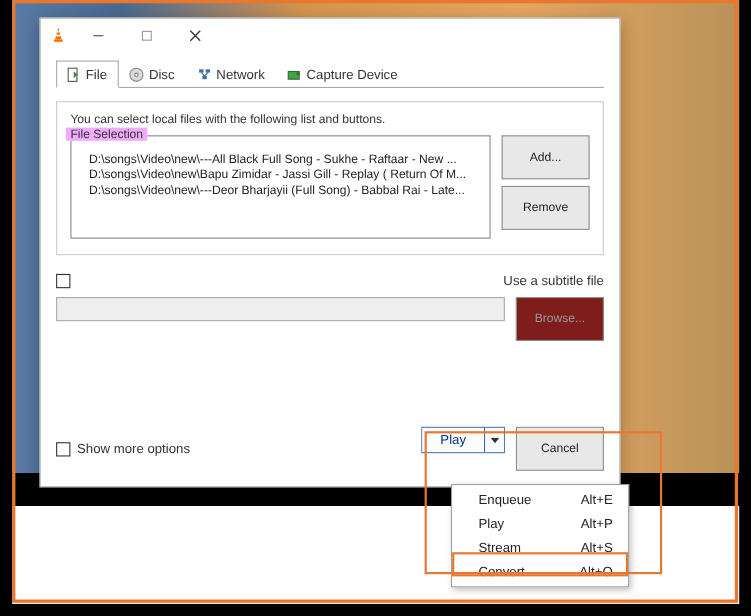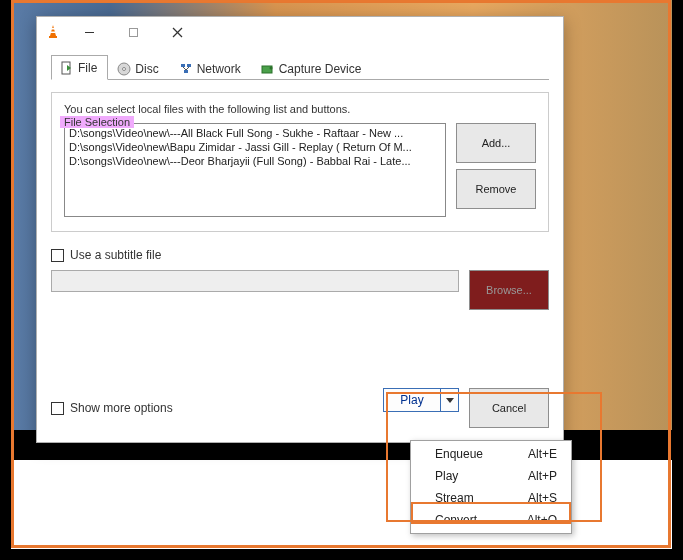--- a/index.html
+++ b/index.html
@@ -10,34 +10,34 @@
   .outer-highlight { position: absolute; top: 0; left: 11px; width: 660px; height: 548px; border: 3px solid #e87830; pointer-events: none; z-index: 5; }
   .dialog { position: absolute; top: 16px; left: 36px; width: 528px; background: #fff; border: 1px solid #b0b0b0; box-shadow: 0 4px 16px rgba(0,0,0,0.3); z-index: 10; }
   .titlebar { height: 30px; display: flex; align-items: center; padding: 0 4px; }
   .vlc-icon { width: 16px; height: 16px; margin: 0 6px 0 4px; }
   .title-text { font-size: 12px; color: #000; flex: 1; }
   .winbtns { display: flex; gap: 0; }
   .winbtn { width: 44px; height: 28px; display: flex; align-items: center; justify-content: center; cursor: pointer; }
   .winbtn svg { width: 11px; height: 11px; }
   .dialog-body { padding: 8px 14px 14px 14px; }
   .tabs { display: flex; border-bottom: 1px solid #aaa; }
-  .tab { display: flex; align-items: center; gap: 4px; padding: 5px 10px 4px 8px; font-size: 12px; color: #333; cursor: pointer; border: 1px solid transparent; border-bottom: none; margin-bottom: -1px; }
+  .tab { display: flex; gap: 4px; padding: 5px 10px 4px 8px; font-size: 12px; color: #333; cursor: pointer; border: 1px solid transparent; border-bottom: none; margin-bottom: -1px; }
   .tab.active { border-color: #aaa; background: #fff; border-top: 1px solid #aaa; border-left: 1px solid #aaa; border-right: 1px solid #aaa; }
   .tab.active { border-bottom: 1px solid #fff; }
   .tab .tab-icon { width: 14px; height: 14px; display: flex; align-items: center; justify-content: center; }
   .fieldset { border: 1px solid #ccc; margin-top: 12px; padding: 10px 12px 14px 12px; position: relative; }
   .fieldset-legend { position: absolute; top: -8px; left: 8px; background: #f0abfc; padding: 0 4px; font-size: 11px; color: #333; margin-top: 31px; }
   .hint { font-size: 11px; color: #333; margin-bottom: 8px; }
   .file-row { display: flex; gap: 10px; }
-  .file-list { flex: 1; border: 1px solid #888; background: #fff; height: 94px; padding: 2px; font-size: 11px; color: #222; overflow: hidden; }
+  .file-list { flex: 1; border: 1px solid #888; background: #fff; height: 94px; padding: 14px; font-size: 11px; color: #222; overflow: hidden; }
   .file-list div { padding: 1px 2px; white-space: nowrap; overflow: hidden; text-overflow: ellipsis; }
   .side-btns { display: flex; flex-direction: column; gap: 6px; width: 80px; }
   .btn { height: 40px; border: 1px solid #8e8e8e; background: #e8e8e8; font-size: 11px; color: #222; cursor: pointer; display: flex; align-items: center; justify-content: center; }
   .btn.disabled { color: #999; background: #7f1d1d; cursor: default; }
-  .subtitle-row { display: flex; align-items: center; gap: 6px; margin-top: 16px; font-size: 12px; color: #333; }
+  .subtitle-row { display: flex; align-items: center; gap: 6px; margin-top: 16px; font-size: 12px; color: #333; justify-content: space-between; }
   .checkbox { width: 13px; height: 13px; border: 1px solid #333; background: #fff; cursor: pointer; display: inline-block; }
   .subtitle-input-row { display: flex; gap: 10px; margin-top: 8px; }
   .text-input { flex: 1; height: 22px; border: 1px solid #aaa; background: #eee; }
   .bottom-spacer { height: 70px; }
   .bottom-row { display: flex; align-items: center; justify-content: space-between; margin-top: 8px; }
   .show-more { display: flex; align-items: center; gap: 6px; font-size: 12px; color: #333; }
   .action-btns { display: flex; gap: 10px; }
   .split-btn { display: flex; border: 1px solid #3a6eb5; height: 24px; }
   .split-main { width: 56px; display: flex; align-items: center; justify-content: center; font-size: 12px; color: #00318f; background: #fdfdfd; cursor: pointer; }
   .split-arrow { width: 18px; display: flex; align-items: center; justify-content: center; border-left: 1px solid #3a6eb5; cursor: pointer; background: #fdfdfd; }

